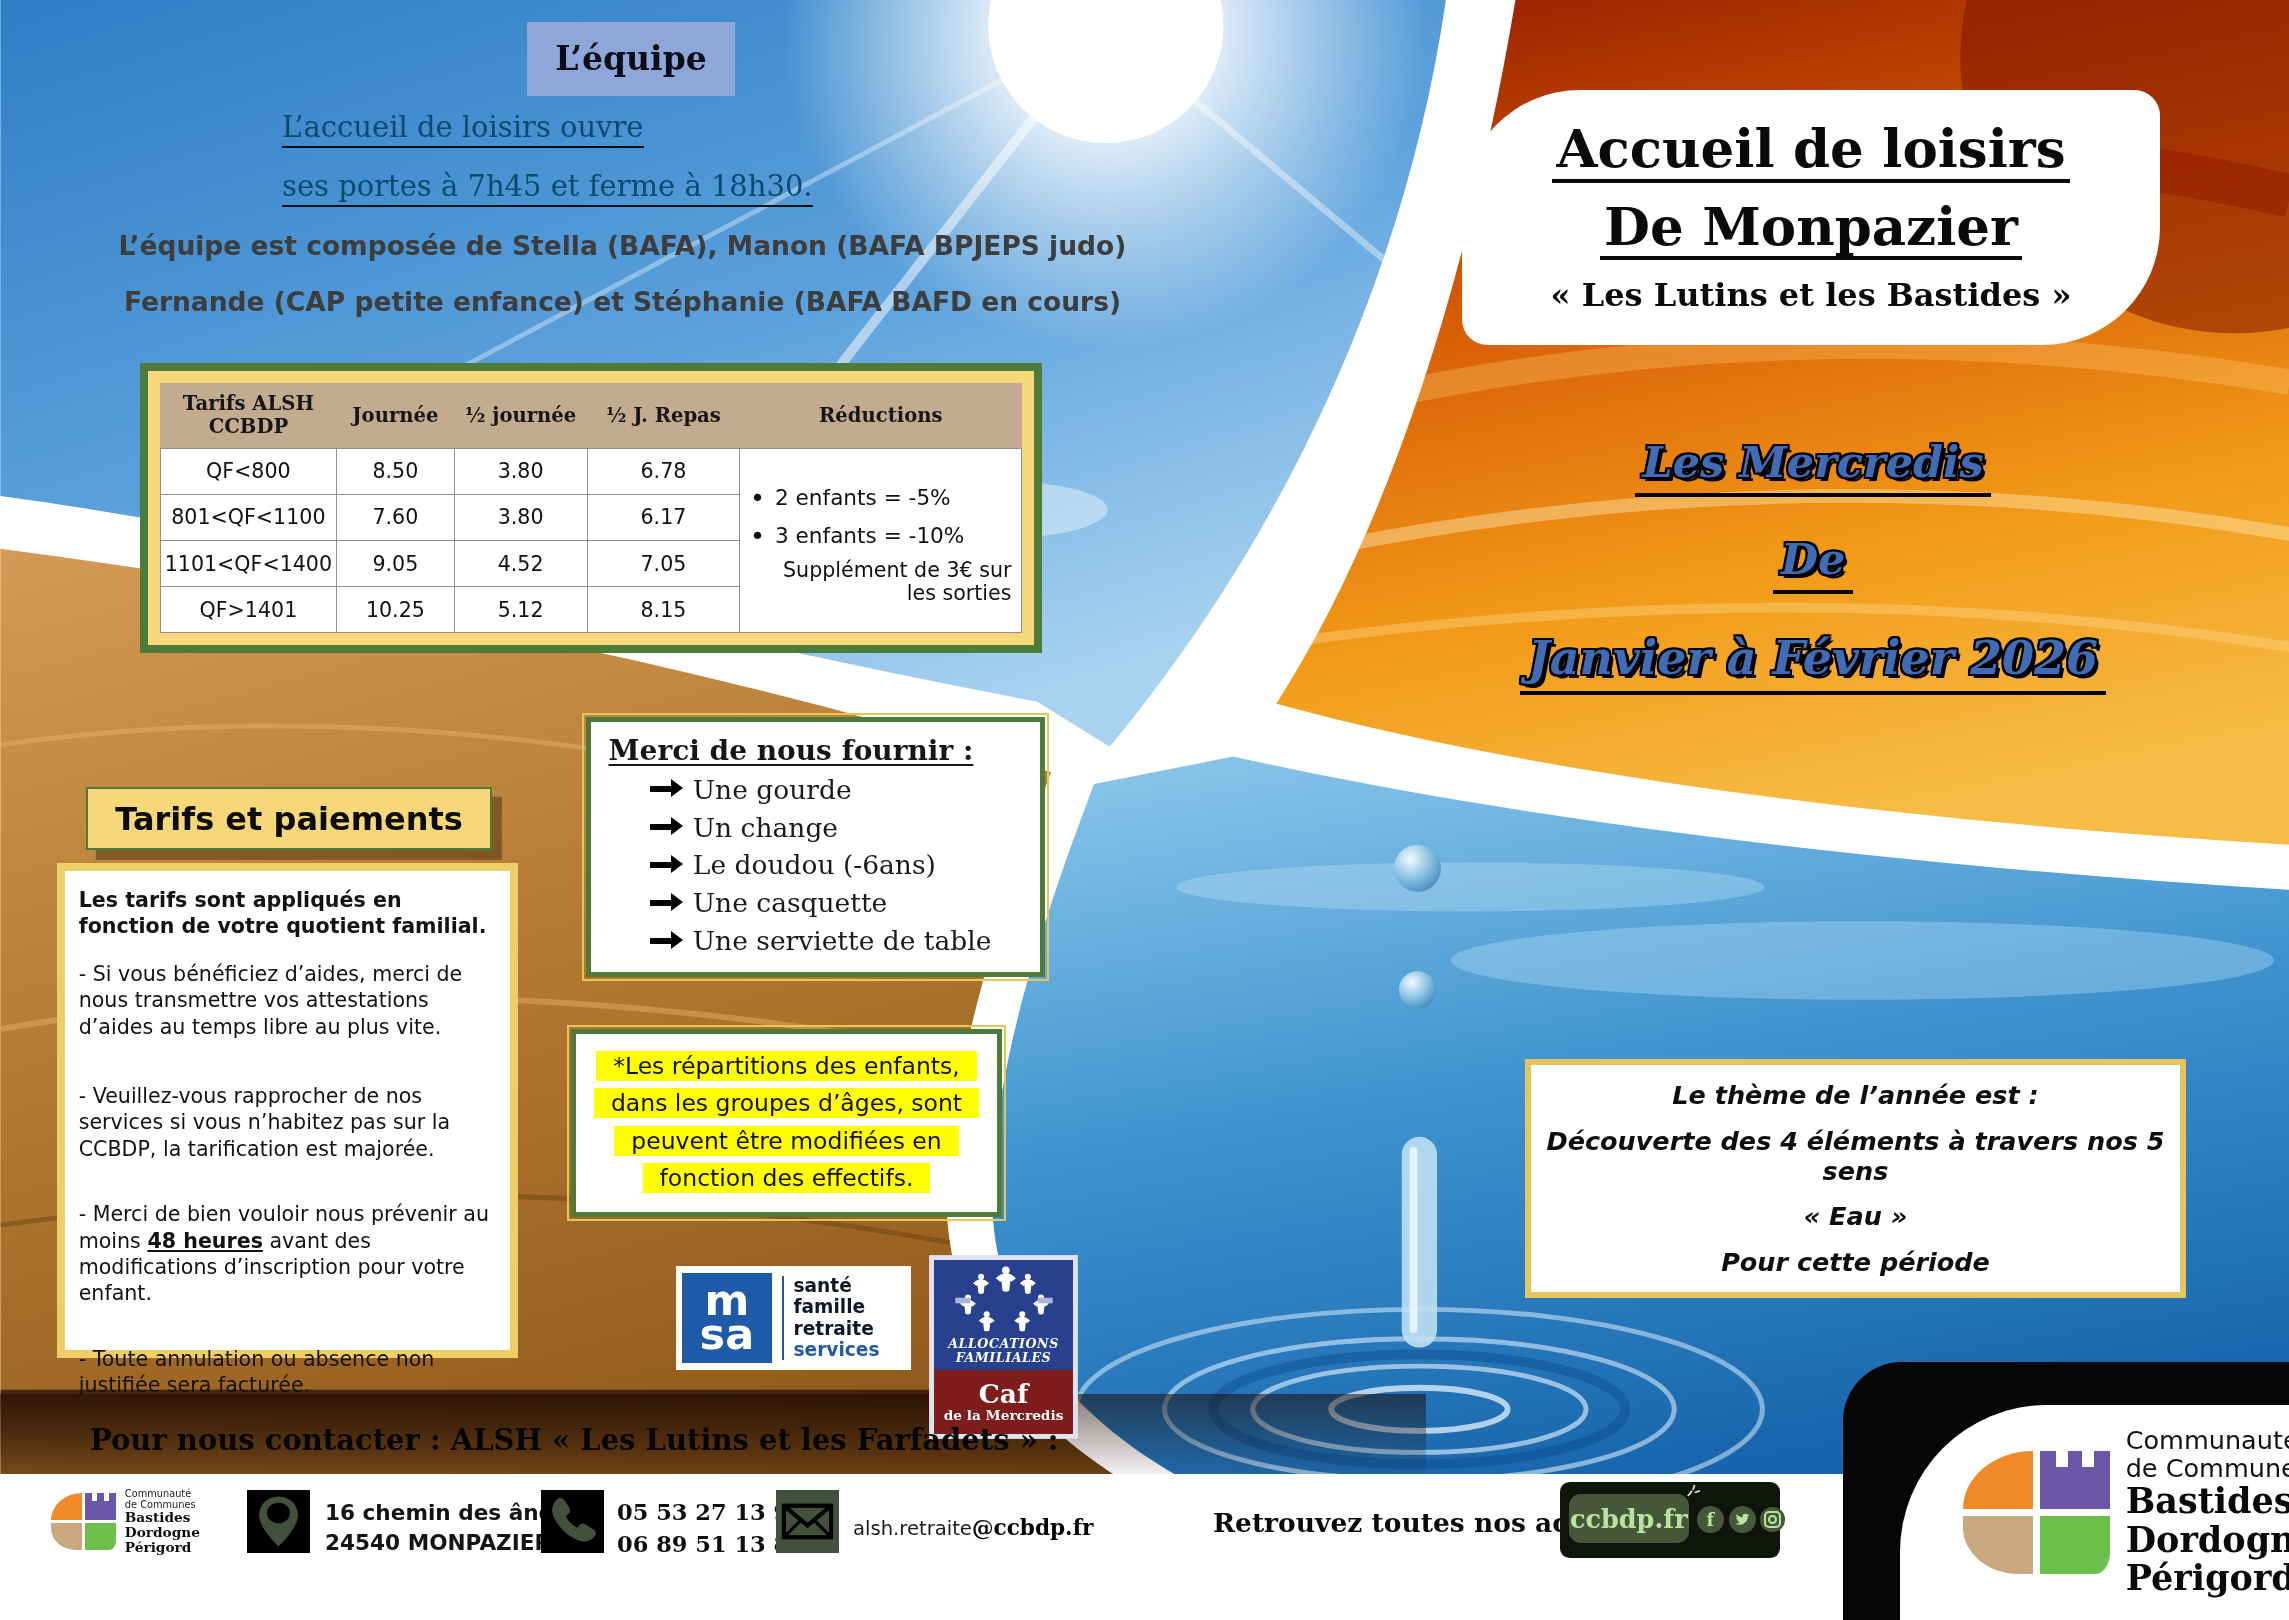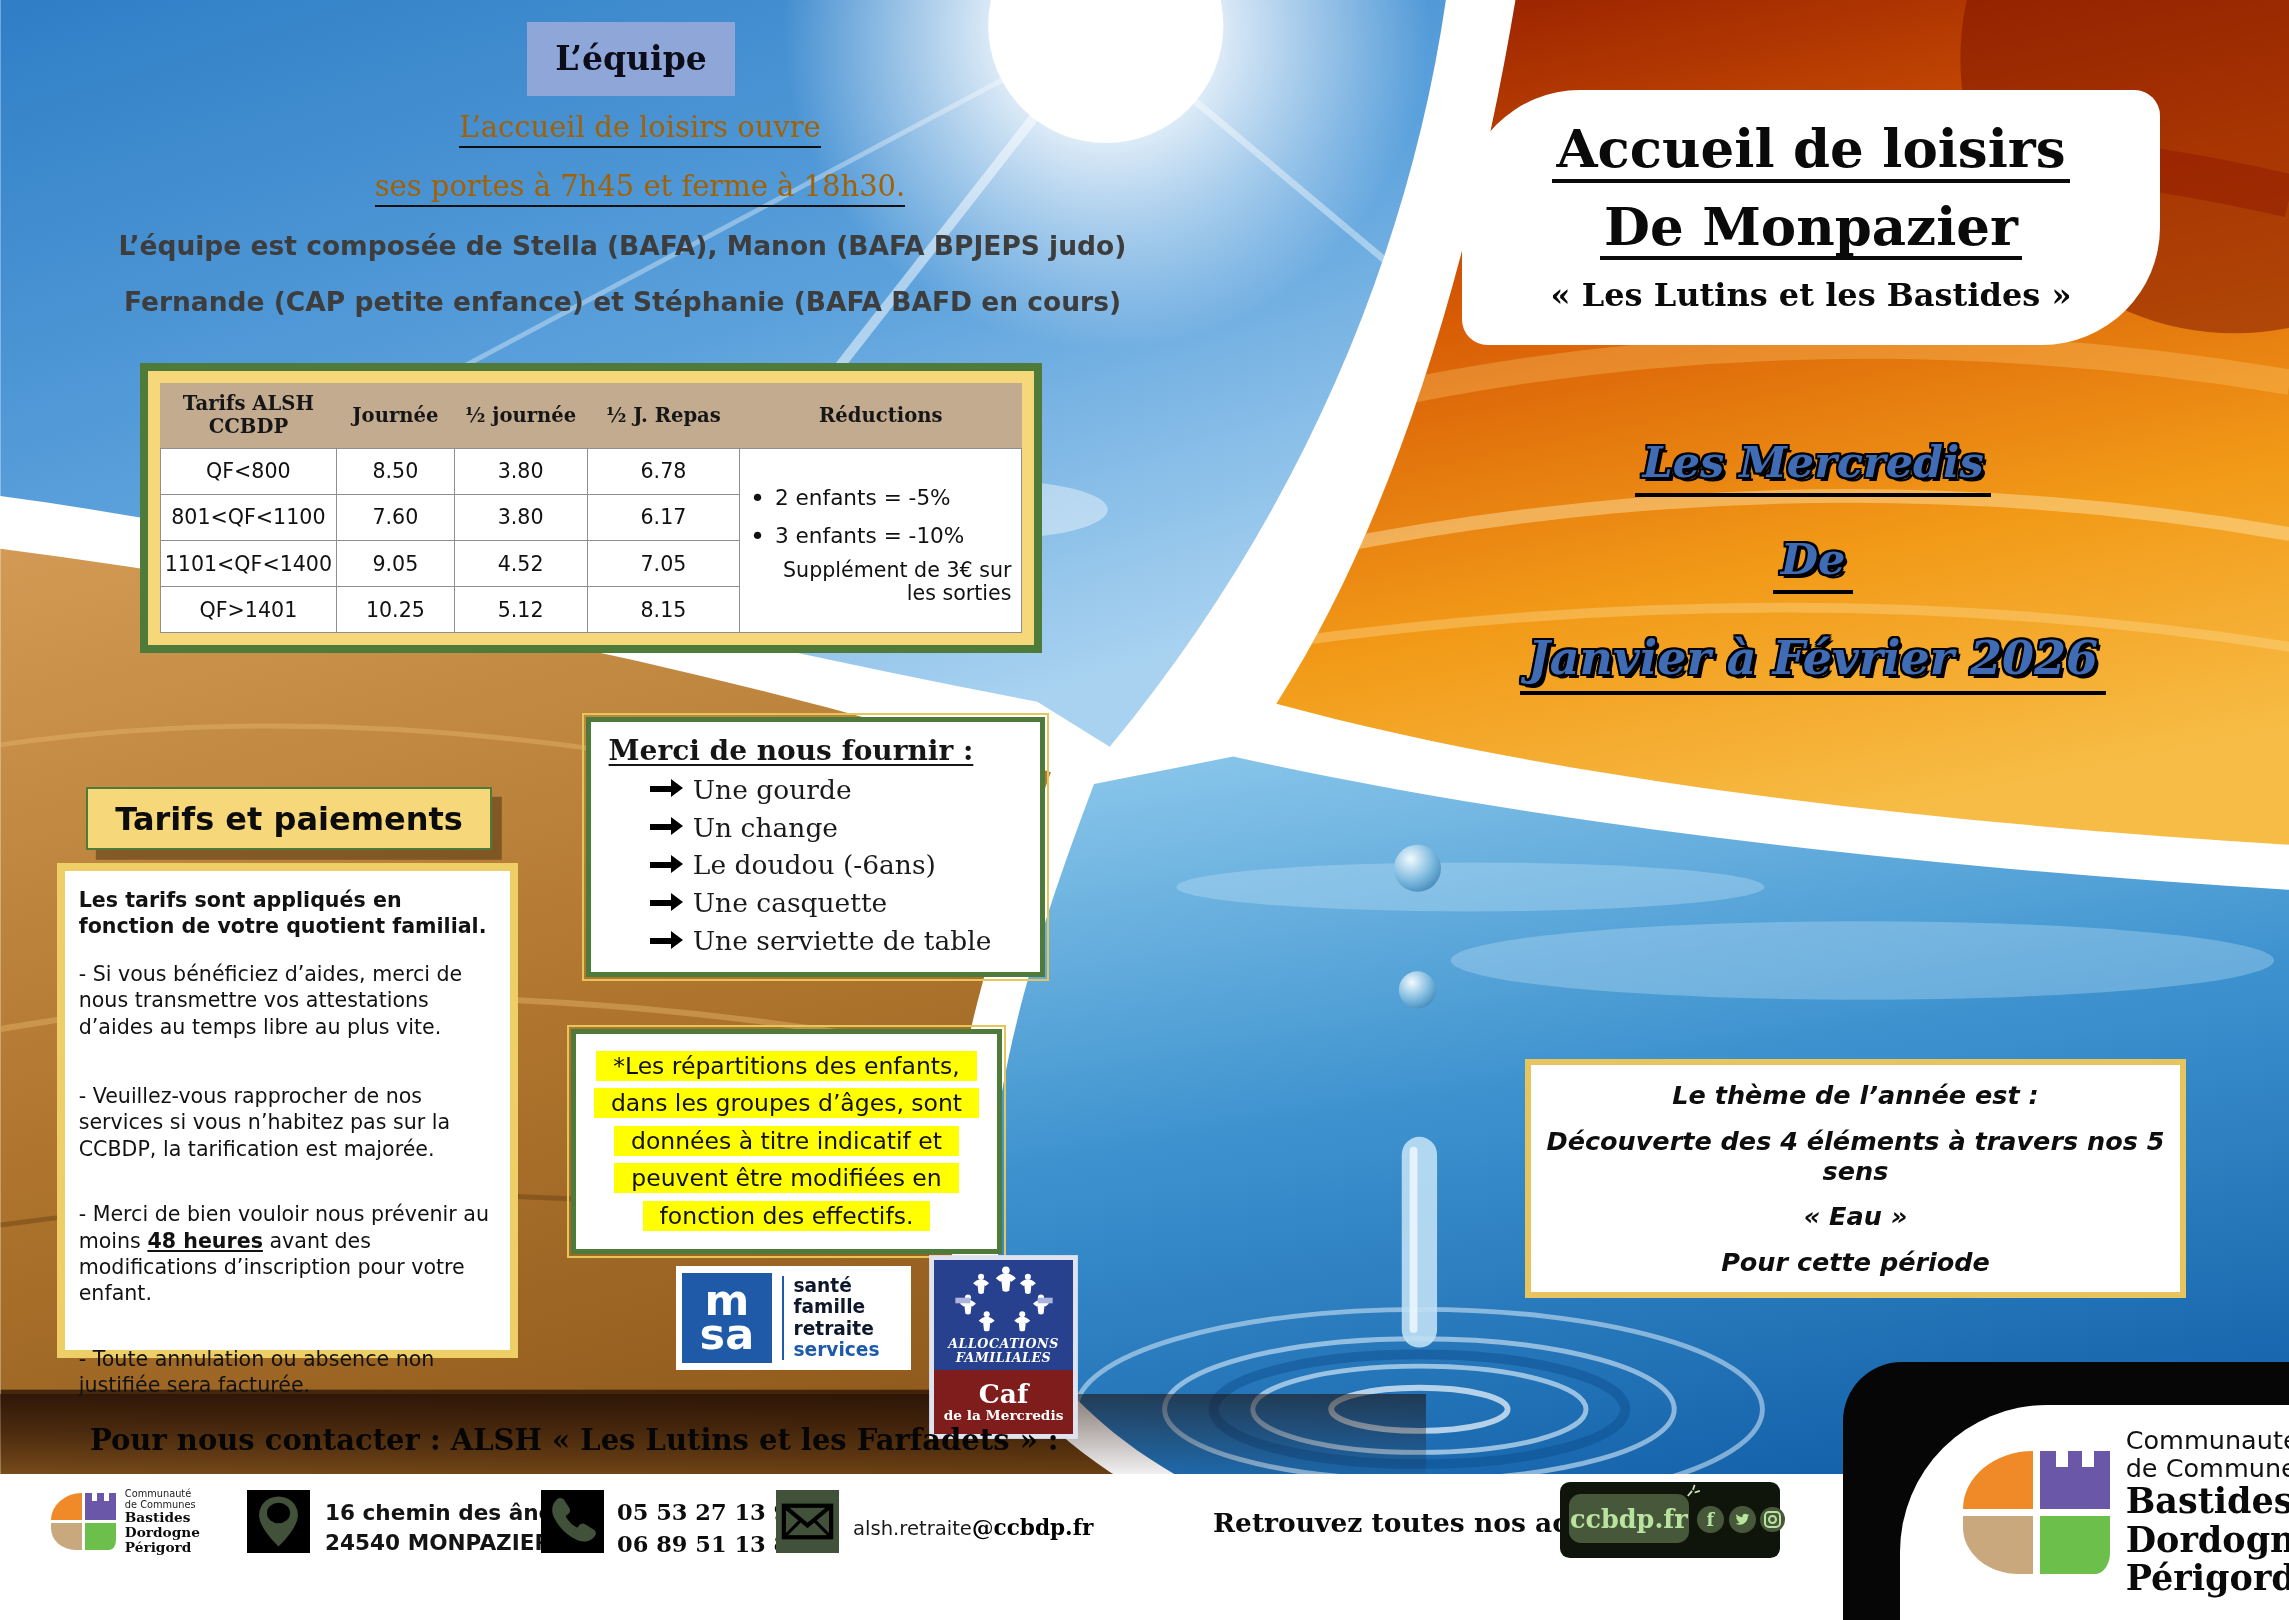--- a/index.html
+++ b/index.html
@@ -7,21 +7,21 @@
   .page{position:relative;width:2290px;height:1620px;overflow:hidden;background:#fff;}
   .abs{position:absolute;}
 
   
   .bg-svg{position:absolute;left:0;top:0;z-index:0;}
 
   
   .equipe-box{left:527px;top:21.6px;width:208px;height:74px;background:#8ea7d8;
     display:flex;align-items:center;justify-content:center;
     font:700 33px "DejaVu Serif",serif;color:#0d0d1a;z-index:4;}
-  .open-line{left:297px;width:686px;text-align:center;font:400 29px "DejaVu Serif",serif;color:#a16207;z-index:4;}
+  .open-line{left:282px;width:686px;font:400 29px "DejaVu Serif",serif;color:#0c4a6e;z-index:4;}
   .open-line span{border-bottom:2px solid #101010;padding-bottom:2px;}
   .o1{top:110px;} .o2{top:169px;}
   .team-line{left:59px;width:1127px;text-align:center;font:700 26.5px "DejaVu Sans",sans-serif;color:#3d3d3d;z-index:4;}
   .t1{top:230px;} .t2{top:286px;}
 
   
   .table-frame{left:140px;top:363px;width:902px;height:290px;background:#f6d87a;
     border:8.8px solid #4e7b3a;box-sizing:border-box;padding:11.8px 11.8px;z-index:4;}
   .tarifs{width:100%;height:100%;border-collapse:collapse;background:#fff;}
   .tarifs th{background:#c3ab90;font:700 19.6px "DejaVu Serif",serif;color:#161616;height:61px;padding:2px 3.9px;}
@@ -346,21 +346,20 @@
     <p class="tp-intro">Les tarifs sont appliqués en fonction de votre quotient familial.</p>
     <p class="tp-p1">- Si vous bénéficiez d’aides, merci de nous transmettre vos attestations d’aides au temps libre au plus vite.</p>
     <p class="tp-p2">- Veuillez-vous rapprocher de nos services si vous n’habitez pas sur la CCBDP, la tarification est majorée.</p>
     <p class="tp-p3"><span>- Merci de bien vouloir nous prévenir au moins </span><span class="b48">48 heures</span><span> avant des modifications d’inscription pour votre enfant.</span></p>
     <p class="tp-p4">- Toute annulation ou absence non justifiée sera facturée.</p>
   </div>
 
   <div class="abs note-box">
     <div class="note-line"><span>*Les répartitions des enfants,</span></div>
     <div class="note-line"><span>dans les groupes d’âges, sont</span></div>
-    <div class="note-line"><span>données à titre indicatif et</span></div>
     <div class="note-line"><span>peuvent être modifiées en</span></div>
     <div class="note-line"><span>fonction des effectifs.</span></div>
   </div>
 
   <div class="abs msa-card">
     <div class="msa-square">
       <span>m</span>
       <span>sa</span>
     </div>
     <div class="msa-words">

